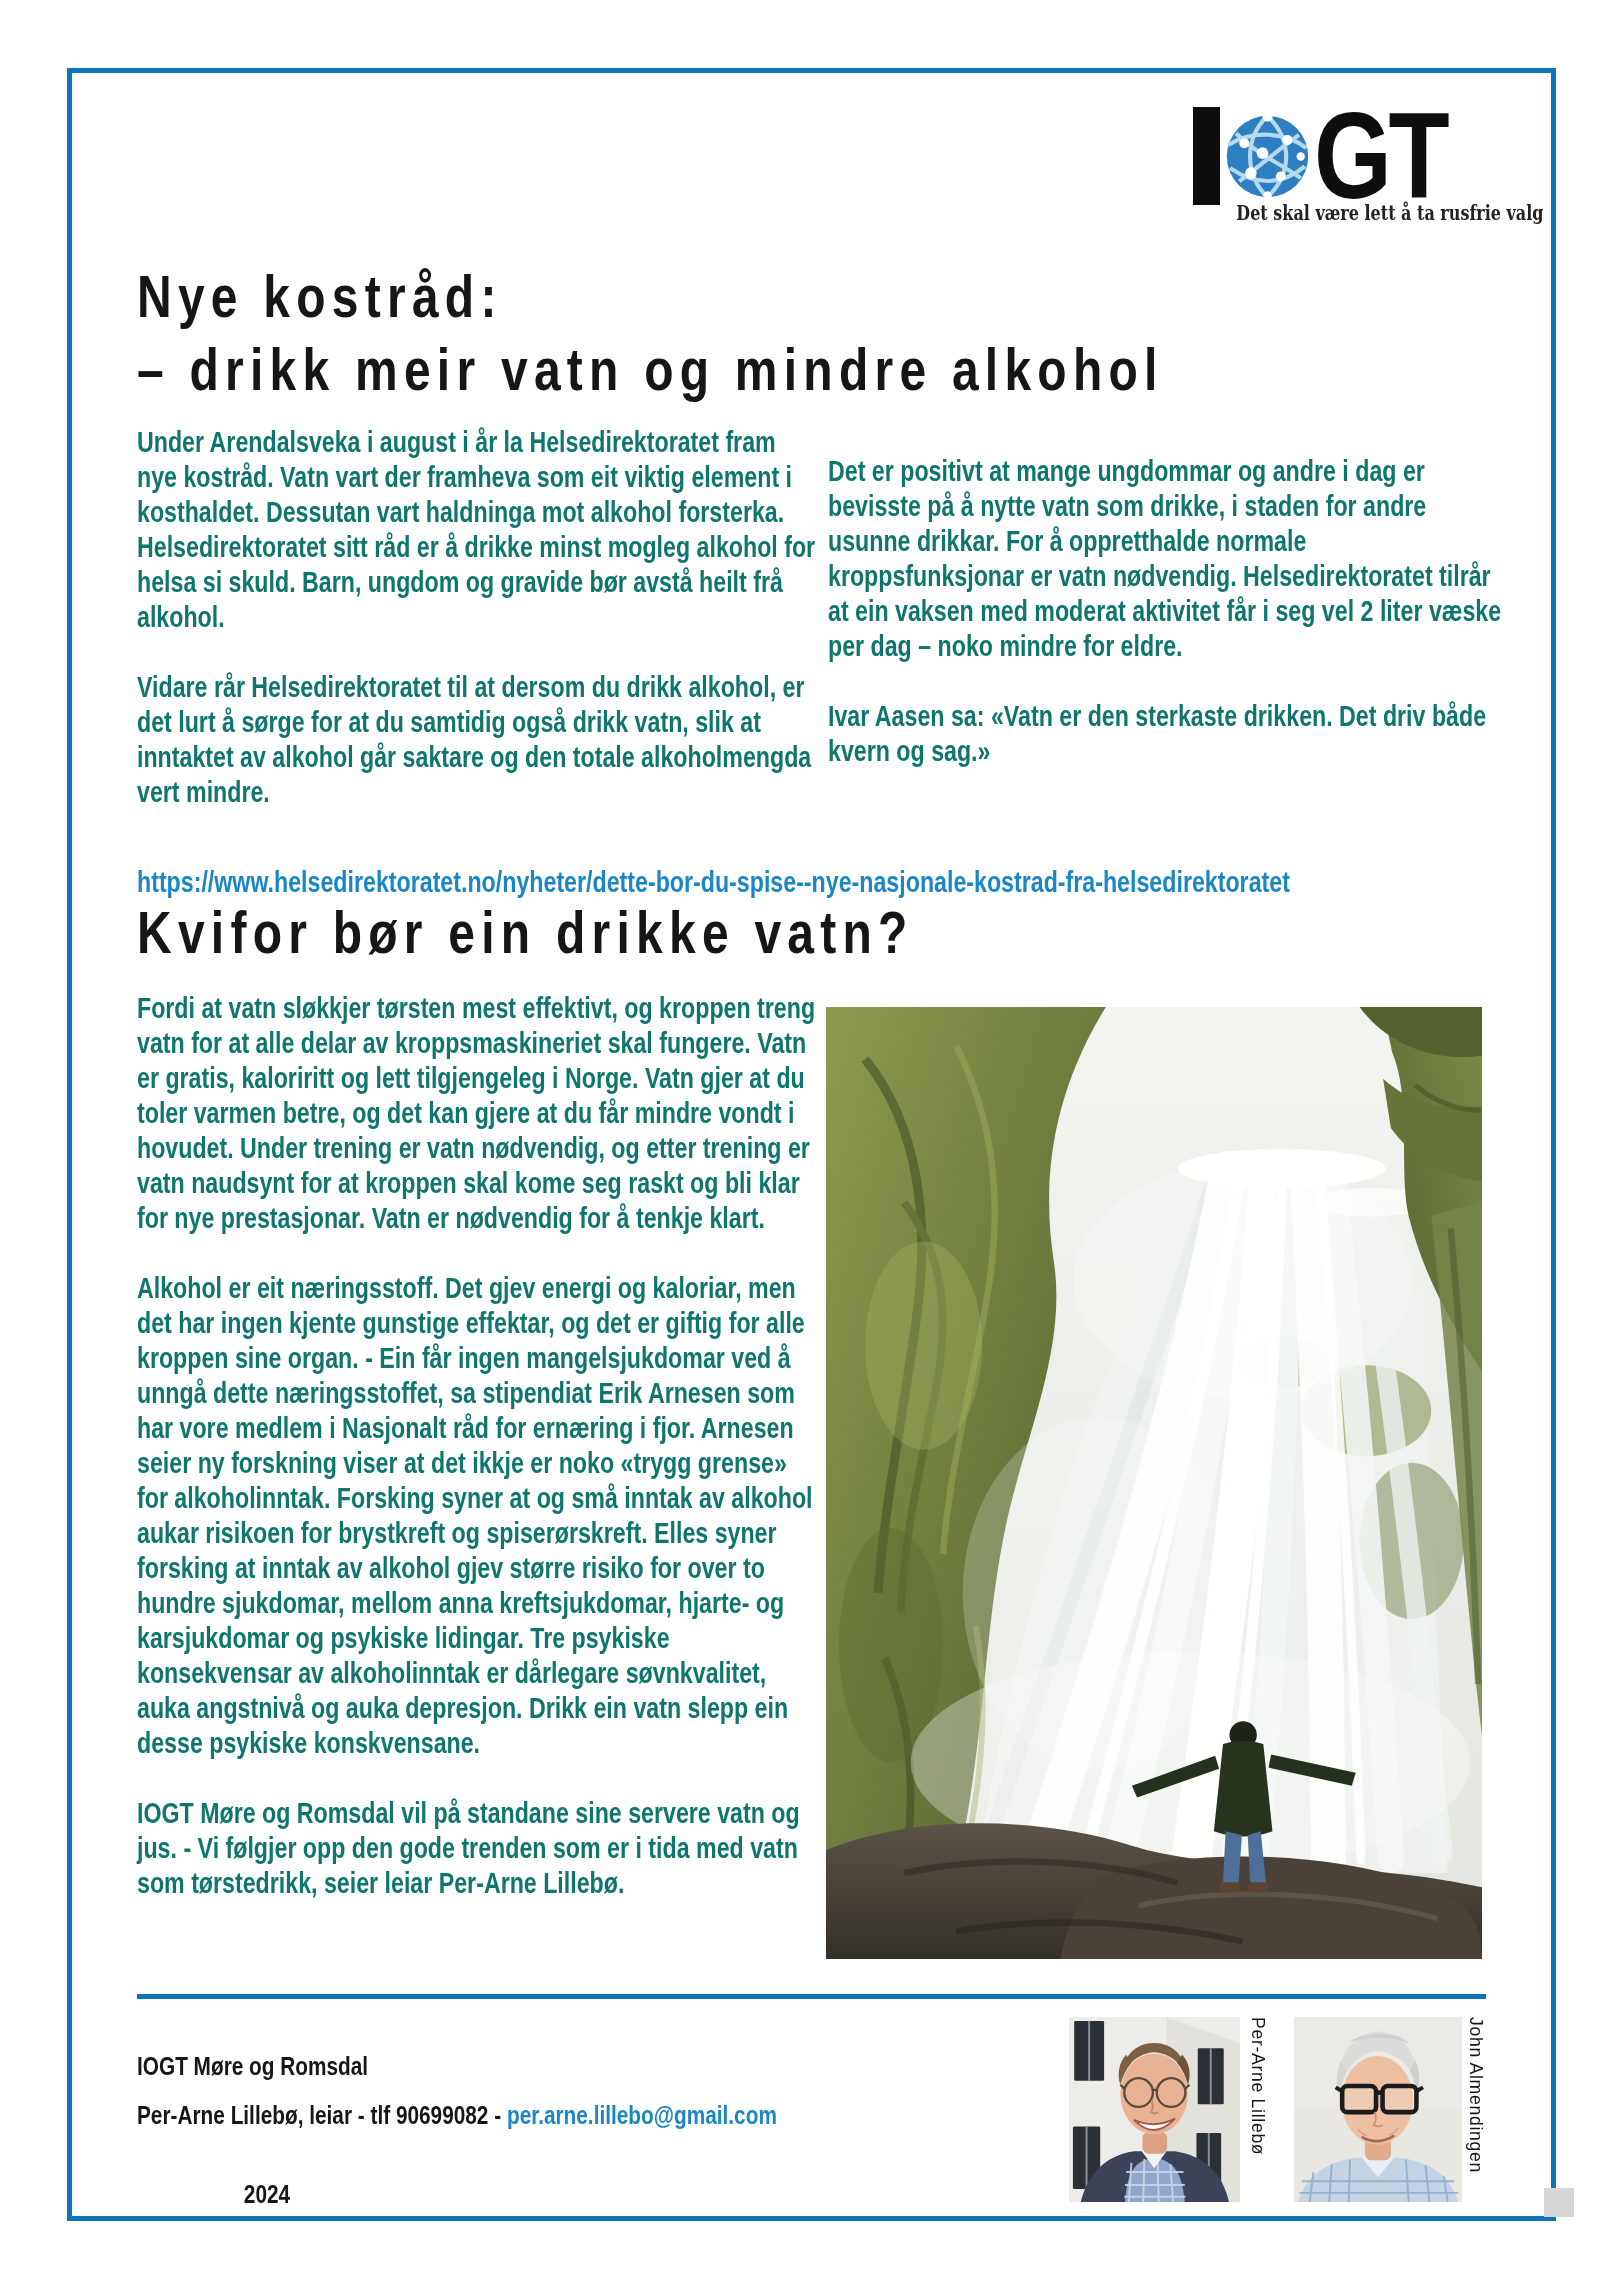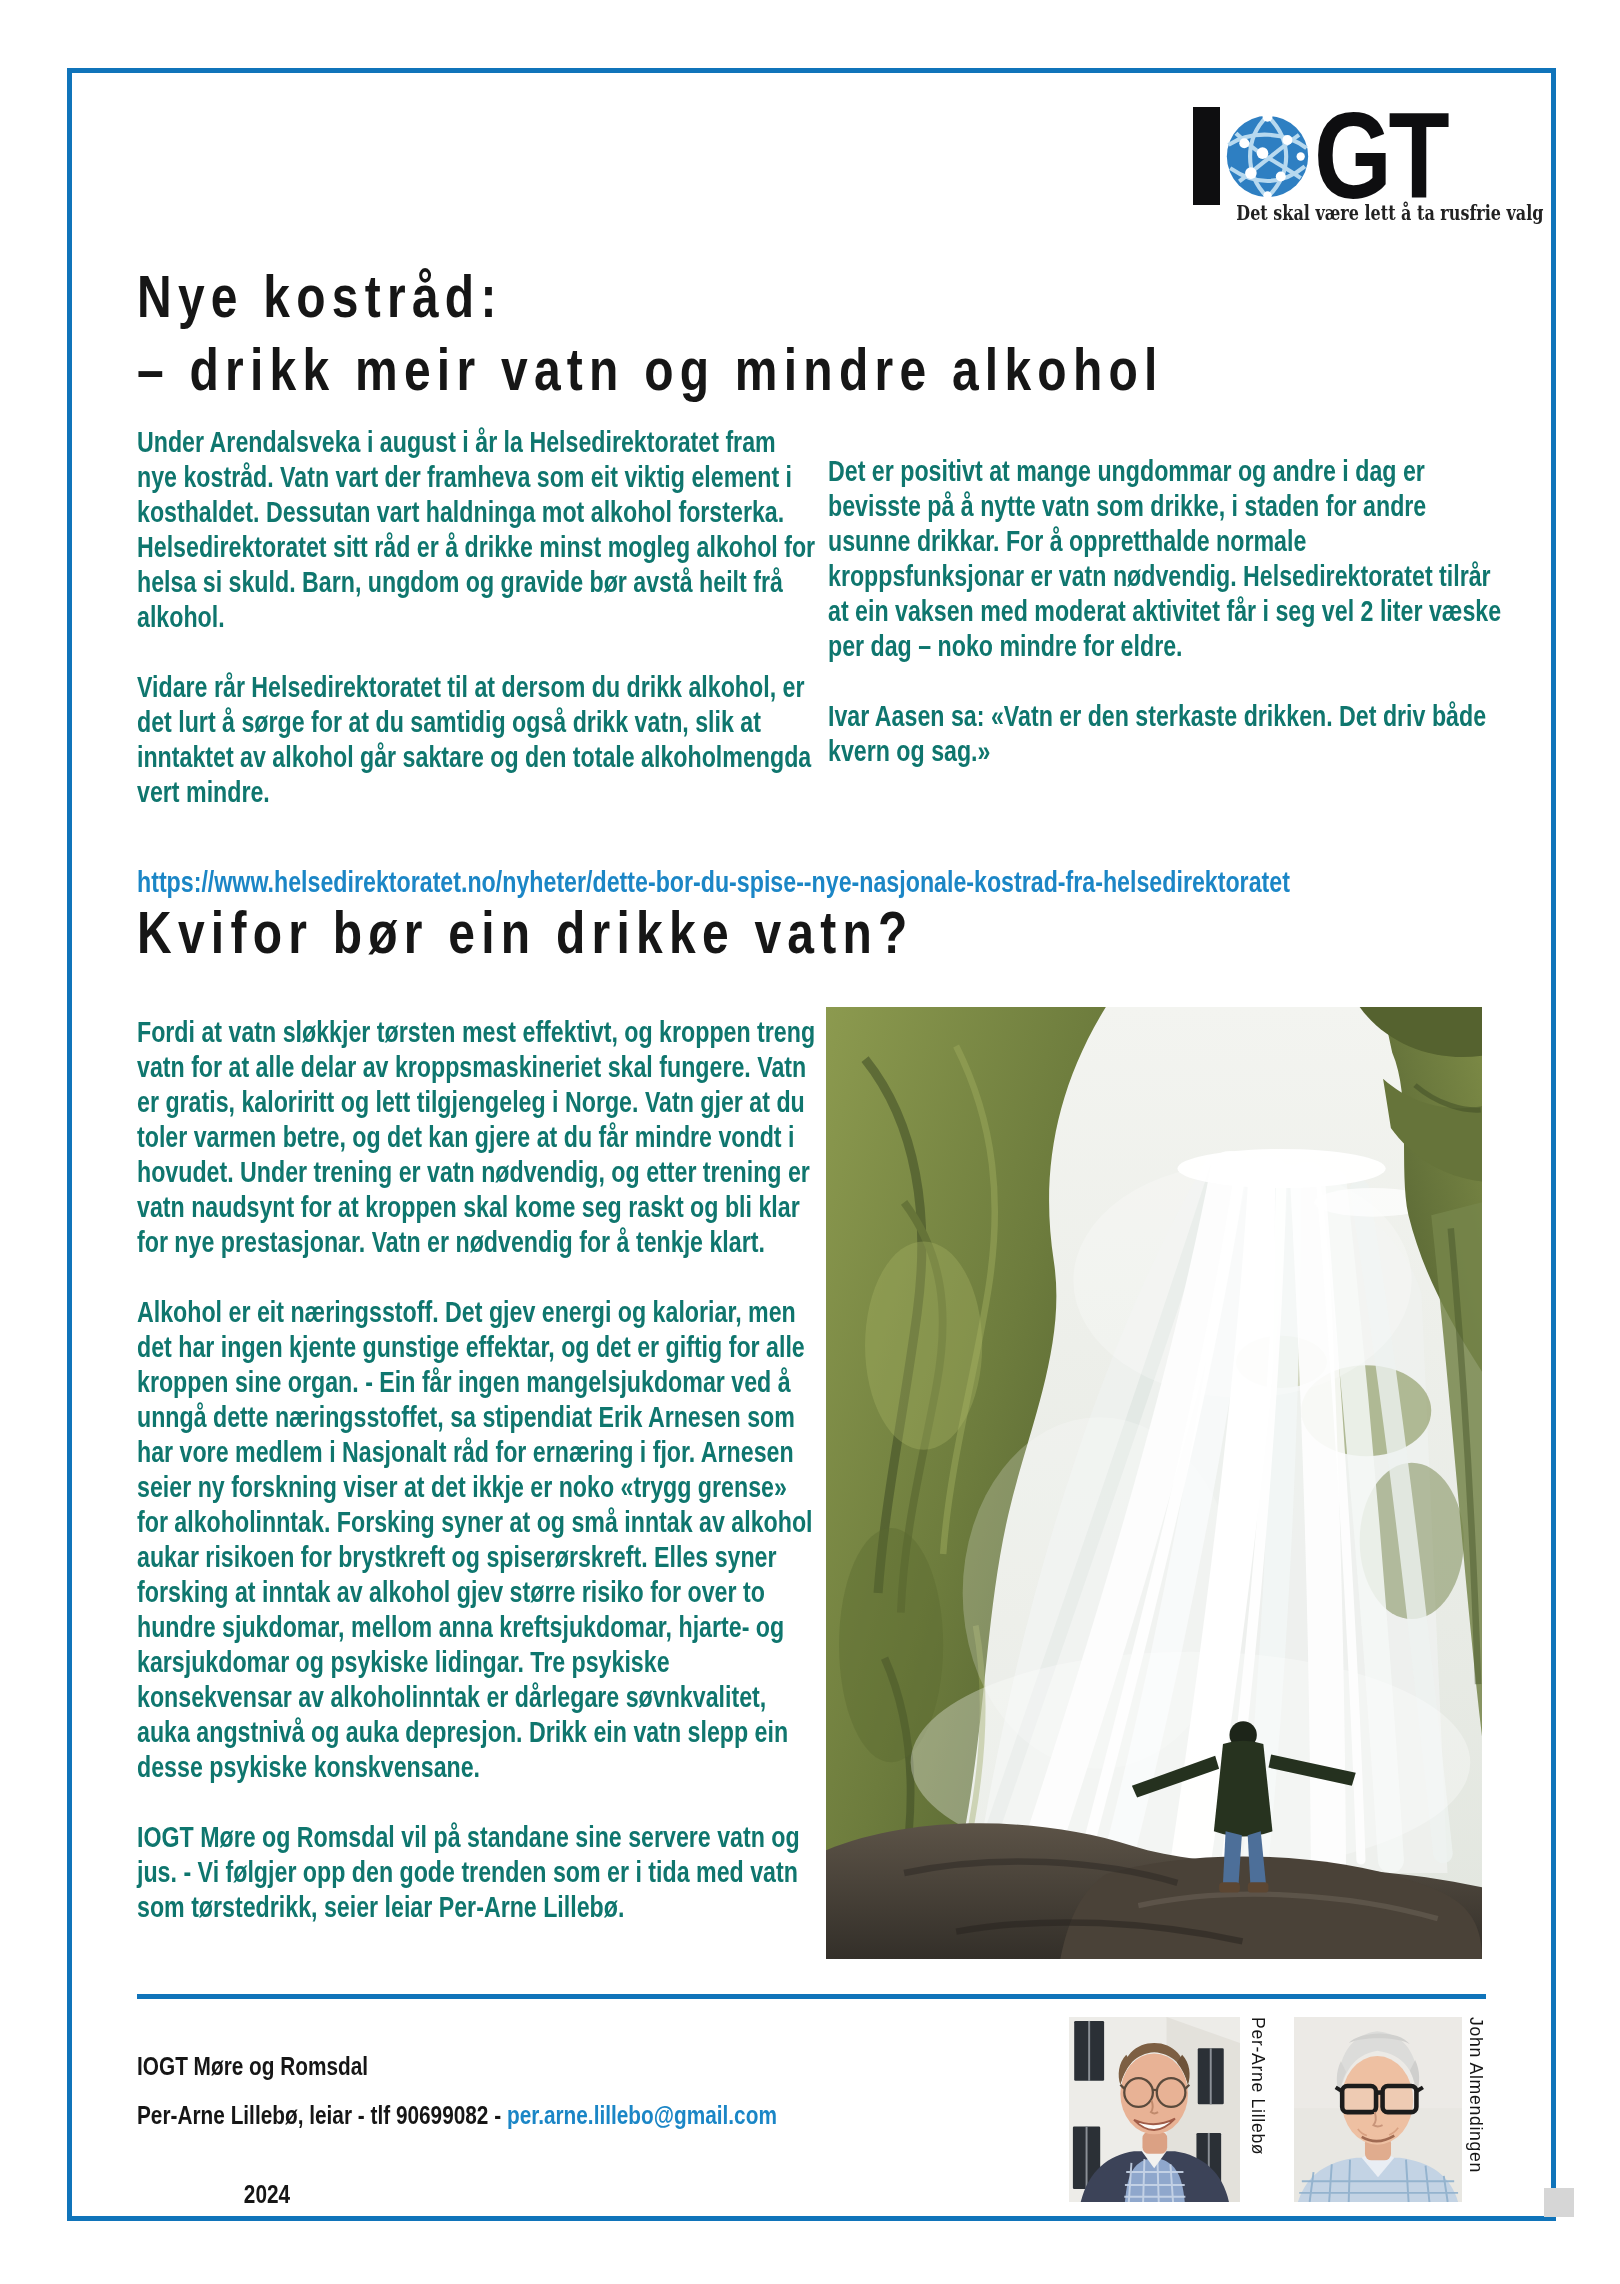--- a/index.html
+++ b/index.html
@@ -23,21 +23,21 @@
 
   .h1{left:137px;top:260px;width:1133px;}
   .h1 .cx{font-size:60px;line-height:73px;font-weight:700;letter-spacing:7.8px;color:#161616;}
   .h2{left:137px;top:899px;width:977px;}
   .h2 .cx{font-size:60px;line-height:68px;font-weight:700;letter-spacing:7.8px;color:#161616;}
 
   .bodytext{font-size:29px;line-height:35px;font-weight:700;color:#0f766e;}
   .bodytext p{margin:0 0 35px 0;}
   .col-intro-left{left:137px;top:425px;width:680px;}
   .col-intro-right{left:828px;top:425px;width:680px;margin-top:29px;}
-  .col-s2-left{left:137px;top:1015px;width:684px;}
+  .col-s2-left{left:137px;top:991px;width:684px;}
 
   .urlline{left:137px;top:836px;width:1276px;margin-top:30px;}
   .urlline .cx{font-size:29px;line-height:33px;font-weight:700;color:#1b86c6;}
   .urlline a{color:#1b86c6;text-decoration:none;}
 
   .waterfall{left:826px;top:1007px;width:656px;height:952px;}
   .waterfall svg{display:block;width:100%;height:100%;}
 
   .footrule{left:137px;top:1994px;width:1349px;height:4.6px;background:#1074ba;}
   .foot-org{left:137px;top:2051px;width:781px;}

